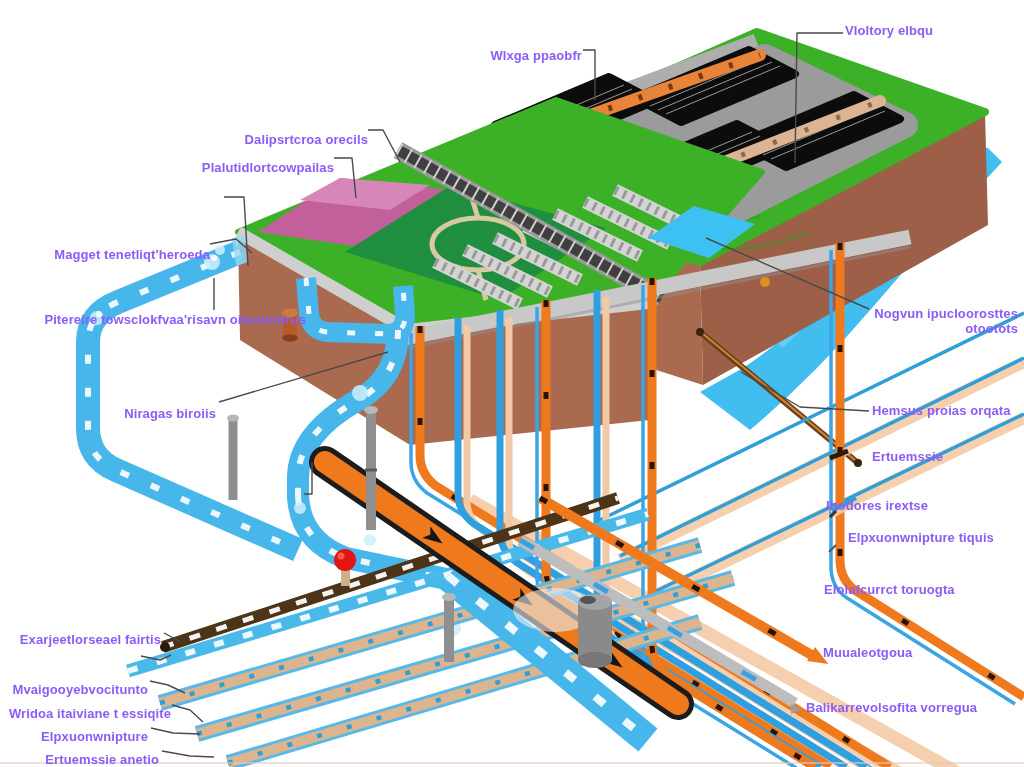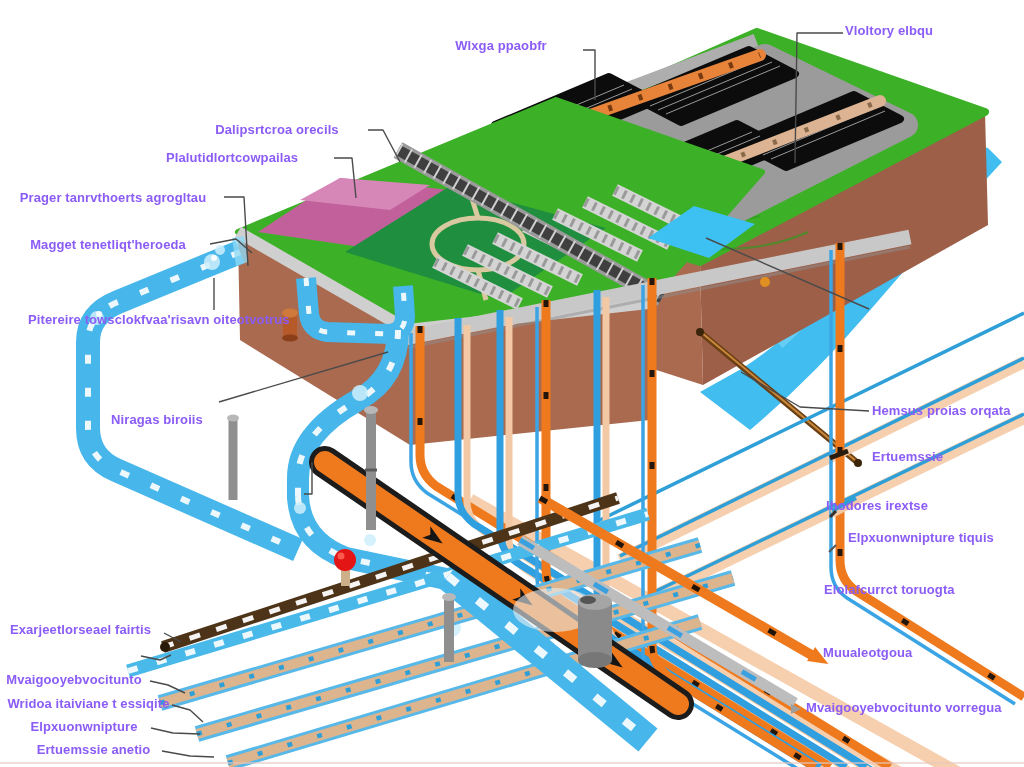--- a/index.html
+++ b/index.html
@@ -1,21 +1,21 @@
 <!DOCTYPE html>
 <html><head>
 <meta charset="utf-8">
 <style>
   html,body{margin:0;padding:0;background:#fff;}
   .stage{position:relative;width:1024px;height:767px;overflow:hidden;background:#ffffff;
          font-family:"Liberation Sans",sans-serif;}
   .stage svg{position:absolute;left:0;top:0;}
   .lbl{position:absolute;font:600 13px/1.18 "Liberation Sans",sans-serif;color:#8b5cf6;
        letter-spacing:.1px;white-space:normal;}
-  .r{text-align:center;} .c{text-align:left;}
+  .r{text-align:right;margin-top:10px;} .c{text-align:right;}
 </style>
 </head>
 <body>
 
 <div class="stage">
 <svg width="1024" height="767" viewBox="0 0 1024 767">
 
   <g>
     <path d="M 936,136 Q 902,210 845,278 Q 800,330 743,368 L 700,392 L 750,430 Q 812,378 872,308 Q 932,238 1002,162 L 988,148 Z" fill="#41bdf0"></path>
     <path d="M 900,210 Q 850,280 780,345" stroke="#7fd7f7" stroke-width="8" fill="none" opacity=".6"></path>
@@ -293,31 +293,31 @@
     <polyline points="162,751 190,756 214,757"></polyline>
     <polyline points="869,309 706,238"></polyline>
     <polyline points="869,411 800,407 741,372"></polyline>
   </g>
 
   <line x1="0" y1="763" x2="1024" y2="763" stroke="#e8c8c0" stroke-width="2" opacity=".6"></line>
 </svg>
 
 <div class="lbl r" style="left:420px;top:38px;width:162px">Wlxga ppaobfr</div>
 <div class="lbl" style="left:845px;top:23px;width:175px">Vloltory elbqu</div>
-<div class="lbl r" style="left:176px;top:122px;width:202px">Dalipsrtcroa orecils</div>
+<div class="lbl r" style="left:166px;top:122px;width:202px">Dalipsrtcroa orecils</div>
 <div class="lbl r" style="left:130px;top:150px;width:204px">Plalutidlortcowpailas</div>
-<div class="lbl r" style="left:2px;top:190px;width:222px">Prager tanrvthoerts agrogltau</div>
 <div class="lbl r" style="left:6px;top:237px;width:204px">Magget tenetliqt'heroeda</div>
 <div class="lbl c" style="left:28px;top:312px;width:278px">Pitereire towsclokfvaa'risavn oiteotvotrus</div>
-<div class="lbl r" style="left:98px;top:412px;width:118px">Niragas biroiis</div>
+<div class="lbl r" style="left:98px;top:396px;width:118px">Niragas biroiis</div>
 <div class="lbl r" style="left:0px;top:622px;width:161px">Exarjeetlorseael fairtis</div>
 <div class="lbl r" style="left:0px;top:672px;width:148px">Mvaigooyebvocitunto</div>
 <div class="lbl r" style="left:6px;top:696px;width:165px">Wridoa itaiviane t essiqite</div>
 <div class="lbl r" style="left:20px;top:719px;width:128px">Elpxuonwnipture</div>
 <div class="lbl r" style="left:28px;top:742px;width:131px">Ertuemssie anetio</div>
+<div class="lbl c" style="left:866px;top:306px;width:152px">Nogvun ipucloorosttes otootots</div>
 <div class="lbl" style="left:872px;top:403px;width:150px">Hemsus proias orqata</div>
 <div class="lbl" style="left:872px;top:449px;width:140px">Ertuemssie</div>
 <div class="lbl" style="left:826px;top:498px;width:150px">Ihodores irextse</div>
 <div class="lbl" style="left:848px;top:530px;width:170px">Elpxuonwnipture tiquis</div>
 <div class="lbl" style="left:824px;top:582px;width:190px">Elolafcurrct toruogta</div>
 <div class="lbl" style="left:823px;top:645px;width:150px">Muualeotgoua</div>
-<div class="lbl" style="left:806px;top:700px;width:215px">Mvaigooyebvocitunto vorregua</div>
+<div class="lbl" style="left:806px;top:700px;width:215px">Balikarrevolsofita vorregua</div>
 </div>
 
 </body></html>

